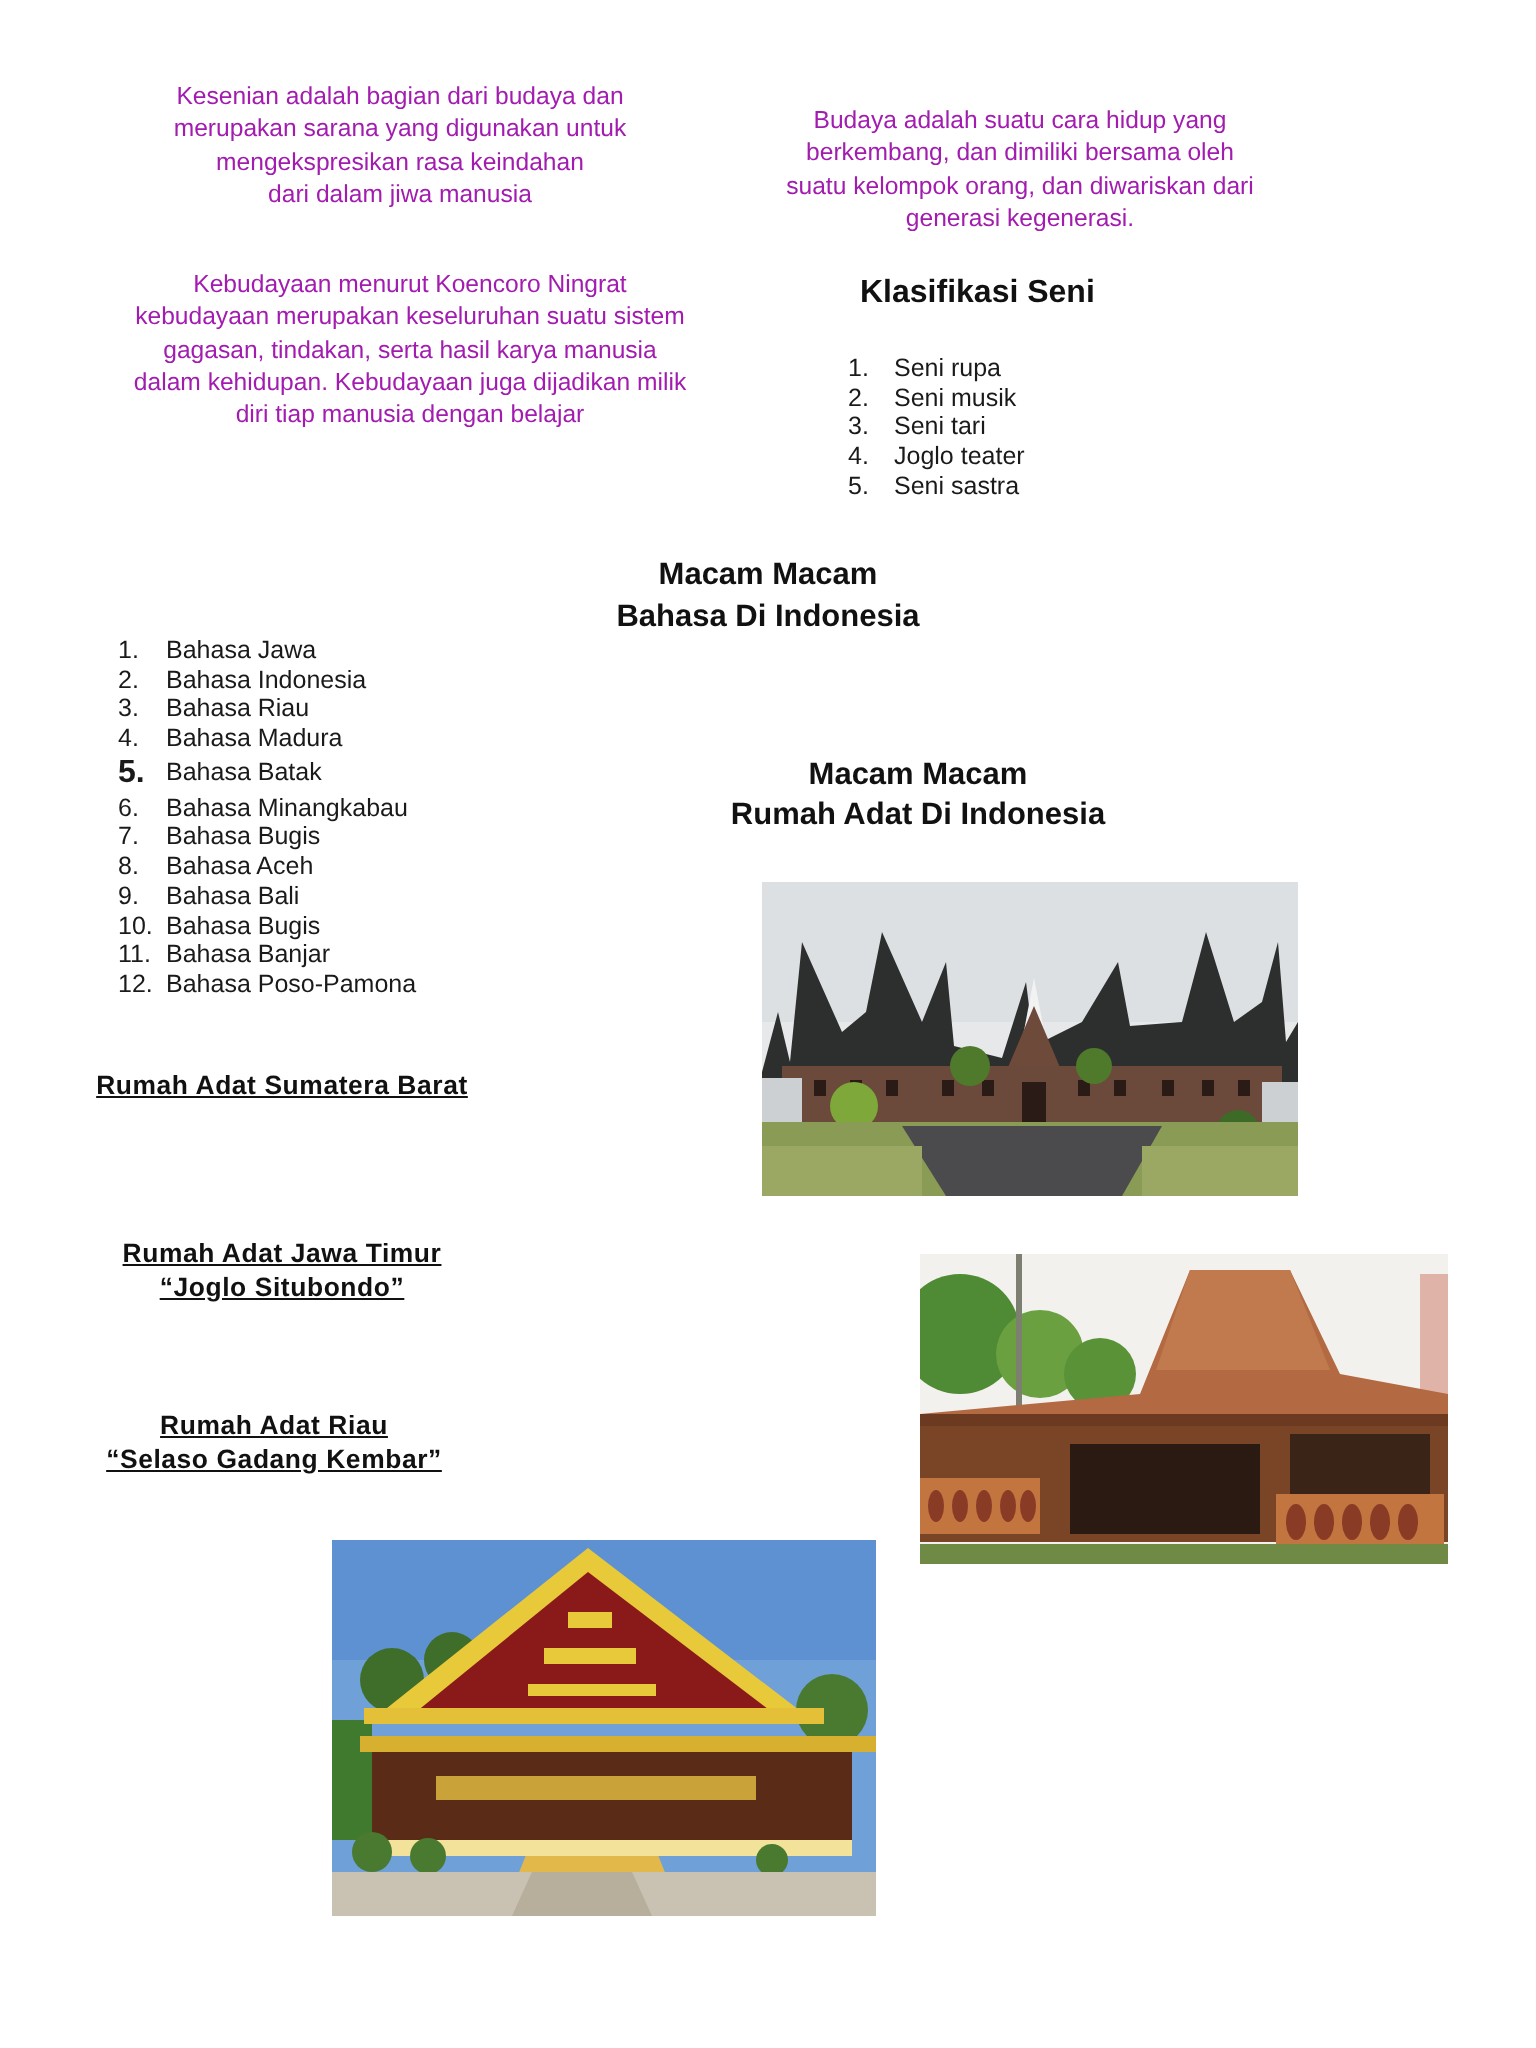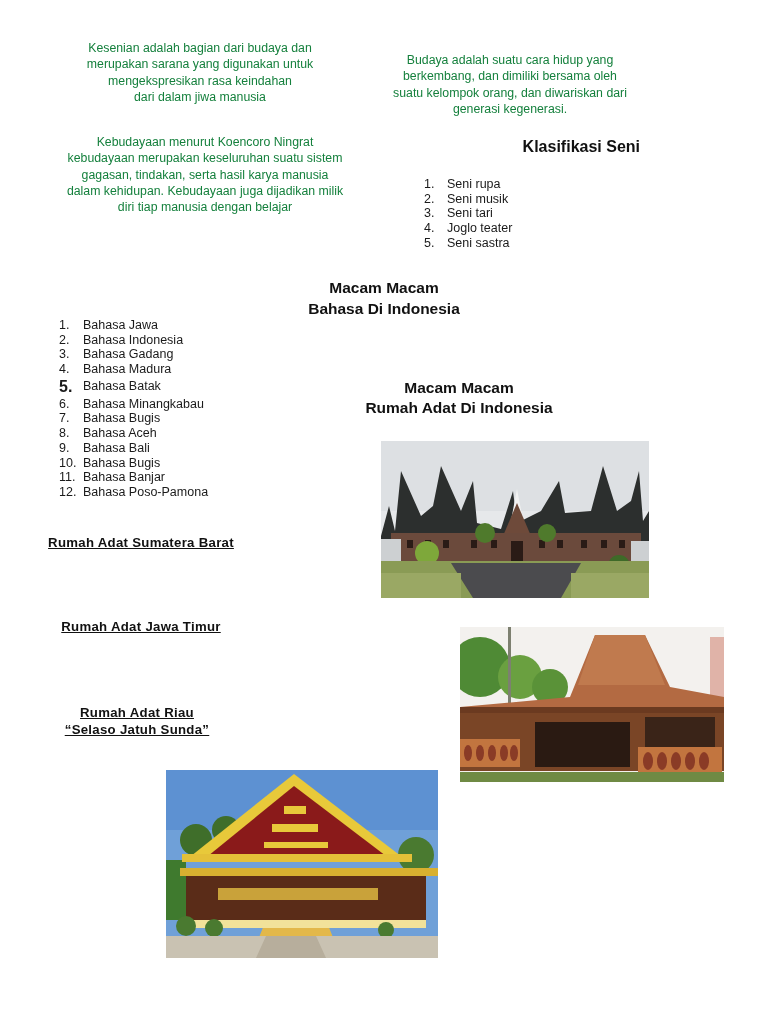--- a/index.html
+++ b/index.html
@@ -2,21 +2,21 @@
 <html><head>
 <meta charset="utf-8">
 <style>
   html, body { margin: 0; padding: 0; background: #ffffff; }
   body {
     width: 768px; height: 1024px; position: relative; overflow: hidden;
     font-family: "Liberation Sans", sans-serif; color: #111111;
   }
   .abs { position: absolute; }
   .para {
-    font-size: 12.3px; line-height: 16.3px; text-align: center; color: #15803d;
+    font-size: 12.3px; line-height: 16.3px; text-align: center; color: #a21caf;
     white-space: pre-line;
   }
   .h-title { font-weight: bold; text-align: center; color: #111; }
   ol.list { list-style: none; margin: 0; padding: 0; font-size: 12.5px; color: #1a1a1a; }
   ol.list li { display: flex; line-height: 14.7px; height: 14.7px; }
   ol.list li .num { display: inline-block; }
   ol.list li .num.big { font-size: 16px; font-weight: bold; }
   .caption { font-weight: bold; text-align: center; font-size: 13.2px; line-height: 17px; letter-spacing: 0.3px; color: #111; text-decoration: underline; }
   .photo { position: absolute; overflow: hidden; }
   .photo svg { display: block; width: 100%; height: 100%; }
@@ -31,21 +31,21 @@
 <div class="abs para" style="left:380px; top:52px; width:260px;">Budaya adalah suatu cara hidup yang
 berkembang, dan dimiliki bersama oleh
 suatu kelompok orang, dan diwariskan dari
 generasi kegenerasi.</div>
 <div class="abs para" style="left:35px; top:134px; width:340px;text-align:center;">Kebudayaan menurut Koencoro Ningrat
 kebudayaan merupakan keseluruhan suatu sistem
 gagasan, tindakan, serta hasil karya manusia
 dalam kehidupan. Kebudayaan juga dijadikan milik
 diri tiap manusia dengan belajar</div>
 
-<div class="abs h-title" style="left:430px; top:138px; width:210px; font-size:16px; text-align:right;">Klasifikasi Seni</div>
+<div class="abs h-title" style="left:430px; top:138px; width:210px; font-size:16px; text-align:left;">Klasifikasi Seni</div>
 <ol class="abs list" style="left:424px; top:177px; width:200px;">
   <li>
       <span class="num" style="width:23px">1.</span>
       <span>Seni rupa</span>
     </li>
   <li>
       <span class="num" style="width:23px">2.</span>
       <span>Seni musik</span>
     </li>
   <li>
@@ -71,21 +71,21 @@
   <li>
       <span class="num" style="width:24px">1.</span>
       <span>Bahasa Jawa</span>
     </li>
   <li>
       <span class="num" style="width:24px">2.</span>
       <span>Bahasa Indonesia</span>
     </li>
   <li>
       <span class="num" style="width:24px">3.</span>
-      <span>Bahasa Gadang</span>
+      <span>Bahasa Riau</span>
     </li>
   <li>
       <span class="num" style="width:24px">4.</span>
       <span>Bahasa Madura</span>
     </li>
   <li style="height:19px; line-height:19px; align-items:center;">
       <span class="num big" style="width:24px">5.</span>
       <span>Bahasa Batak</span>
     </li>
   <li style="margin-top:1px;">
@@ -121,24 +121,25 @@
 <div class="abs h-title" style="left:330px; top:378px; width:258px; font-size:15.5px; line-height:20px;">
   <div>Macam Macam</div>
   <div>Rumah Adat Di Indonesia</div>
 </div>
 
 <div class="abs caption" style="left:28px; top:534px; width:226px;">
   <div>Rumah Adat Sumatera Barat</div>
 </div>
 <div class="abs caption" style="left:28px; top:618px; width:226px;">
   <div>Rumah Adat Jawa Timur</div>
+  <div>“Joglo Situbondo”</div>
 </div>
 <div class="abs caption" style="left:24px; top:704px; width:226px;">
   <div>Rumah Adat Riau</div>
-  <div>“Selaso Jatuh Sunda”</div>
+  <div>“Selaso Gadang Kembar”</div>
 </div>
 
 <div class="photo" style="left:381px; top:441px; width:268px; height:157px;">
   <svg viewBox="0 0 268 157" preserveAspectRatio="none">
     <rect width="268" height="157" fill="#e6e8ea"></rect>
     <rect y="0" width="268" height="70" fill="#dde0e3"></rect>
 
     <path d="M0 95 L8 65 L14 90 L20 30 L40 75 L52 65 L60 25 L80 70 L92 40 L96 82 L120 88 L132 50 L136 82 L160 70 L178 40 L184 72 L210 70 L222 25 L236 70 L250 60 L258 30 L262 80 L268 70 L268 110 L0 110 Z" fill="#2c2f2e"></path>
     <path d="M128 90 L136 48 L144 90 Z" fill="#f2f2f2"></path>
     <path d="M122 95 L136 62 L150 95 Z" fill="#6e4a3a"></path>

